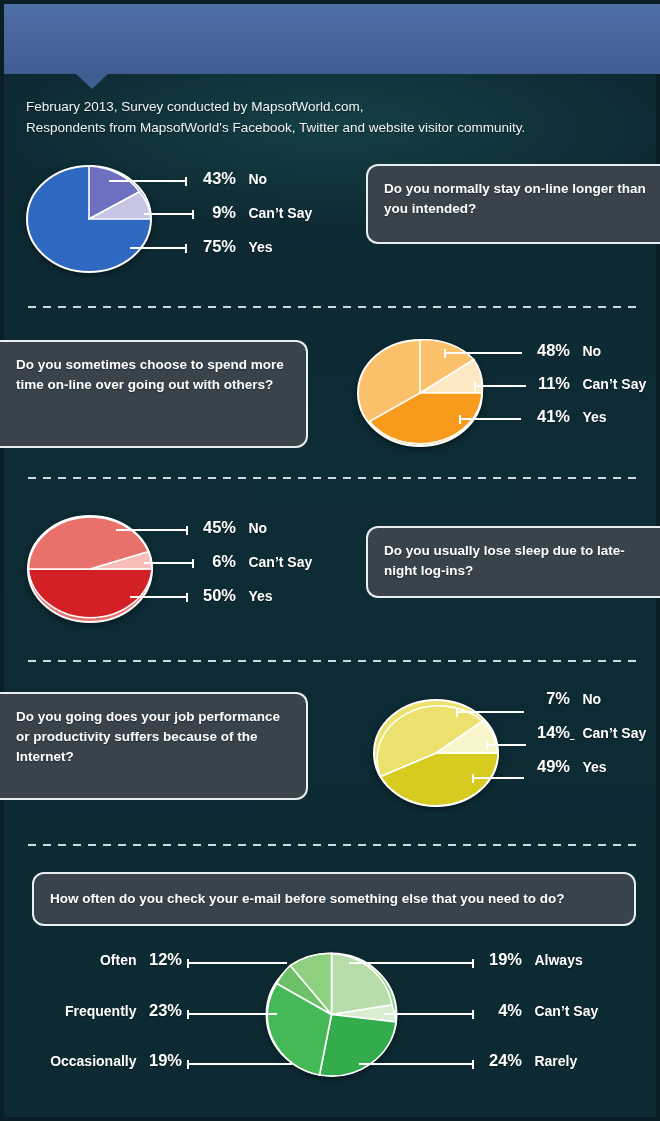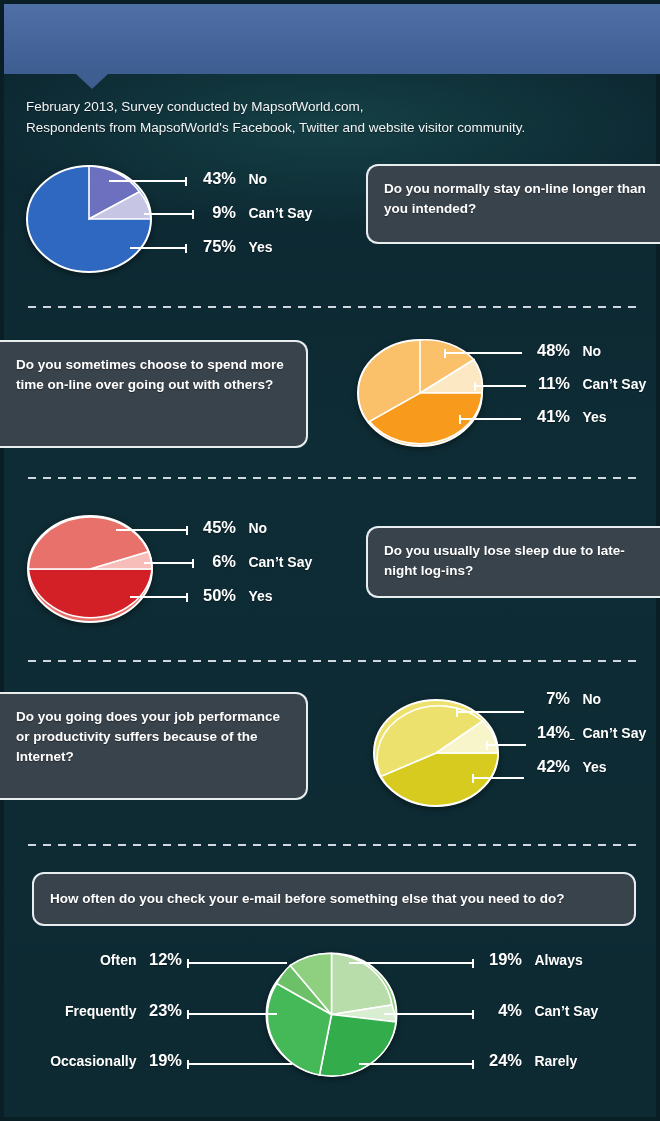--- a/index.html
+++ b/index.html
@@ -213,21 +213,21 @@
 
     <div class="lab right-side" style="left:524px; top:685px;">
       <span class="pct pct-cell" style="width:42px;">7%</span>
       <span class="nm nm-cell" style="margin-left:8px;">No</span>
     </div>
     <div class="lab right-side" style="left:524px; top:719px;text-decoration:underline;">
       <span class="pct pct-cell" style="width:42px;">14%</span>
       <span class="nm nm-cell" style="margin-left:8px;">Can’t Say</span>
     </div>
     <div class="lab right-side" style="left:524px; top:753px;">
-      <span class="pct pct-cell" style="width:42px;">42%</span>
+      <span class="pct pct-cell" style="width:42px;">49%</span>
       <span class="nm nm-cell" style="margin-left:8px;">Yes</span>
     </div>
   </div>
 
   <div class="divider" style="top:840px;"></div>
 
   <div class="section">
     <div class="qbox" style="left:28px; top:868px; width:604px; height:54px; display:flex; align-items:center;">How often do you check your e-mail before something else that you need to do?</div>
 
     <div class="pie-wrap" style="left:260px; top:948px; width:135px; height:125px;">

